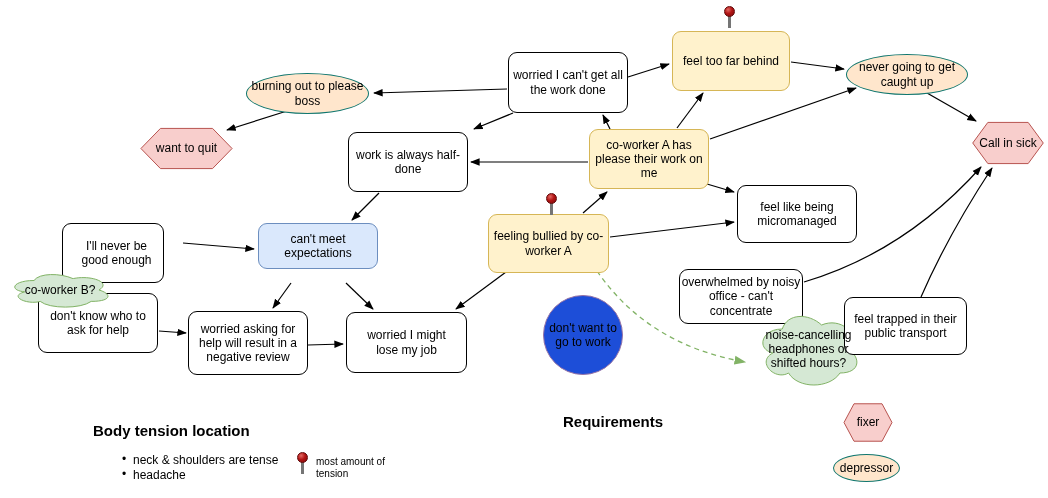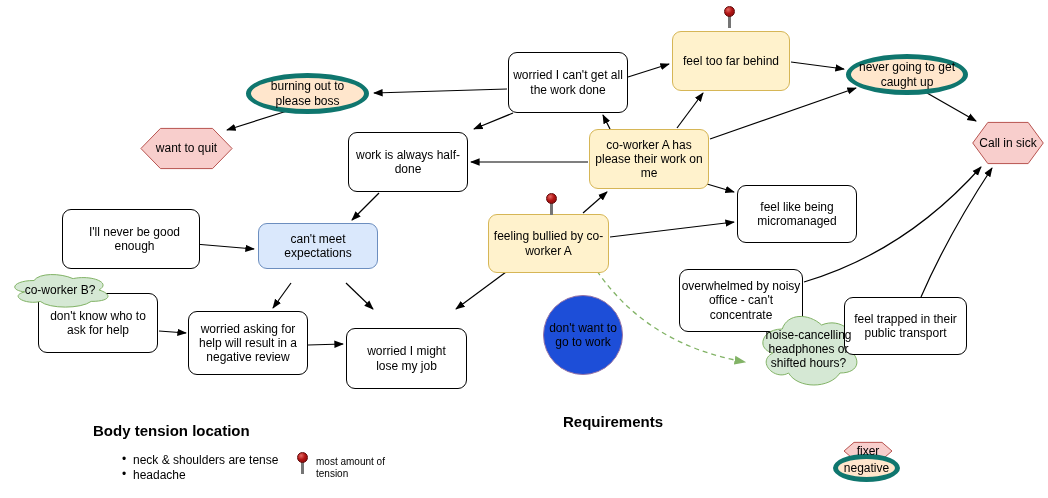--- a/index.html
+++ b/index.html
@@ -9,21 +9,21 @@
   }
   .edges { position:absolute; left:0; top:0; }
   .node {
     position:absolute; display:flex; align-items:center; justify-content:center;
     text-align:center; font-size:12px; line-height:1.17; box-sizing:border-box;
   }
   .node > .lbl { position:relative; z-index:1; display:block; }
   .rect   { background:#ffffff; border:1px solid #000000; border-radius:9px; padding:2px 3px; }
   .yellow { background:#FFF2CC; border-color:#D6B656; }
   .blue   { background:#DAE8FC; border-color:#6C8EBF; }
-  .ellipse{ background:#FFE6CC; border:5px solid #0f766e; border-radius:50%; padding:1px 2px; }
+  .ellipse{ background:#FFE6CC; border:1px solid #0f766e; border-radius:50%; padding:1px 2px; }
   .circle { background:#1d4ed8; border:1px solid #9673A6; border-radius:50%; padding:4px; }
   .shape-svg { position:absolute; left:0; top:0; width:100%; height:100%; overflow:visible; }
   .hexfill   { fill:#F8CECC; stroke:#B85450; stroke-width:1; vector-effect:non-scaling-stroke; }
   .cloudfill { fill:#D5E8D4; stroke:#82B366; stroke-width:1; vector-effect:non-scaling-stroke; }
   .pin { position:absolute; display:flex; flex-direction:column; align-items:center; width:13px; }
   .pin-ball {
     width:11px; height:11px; border-radius:50%; z-index:1;
     background:radial-gradient(circle at 35% 30%, #e26a64 0%, #b31515 45%, #7c0a0a 100%);
     border:1px solid #600707; box-sizing:border-box;
   }
@@ -110,21 +110,21 @@
     <svg class="shape-svg" viewBox="0 0 100 100" preserveAspectRatio="none">
       <polygon class="hexfill" points="22,1 78,1 99,50 78,99 22,99 1,50"></polygon>
     </svg>
     <span class="lbl">Call in sick</span>
   </div>
 
   <div class="node rect" style="left:737px;top:185px;width:120px;height:58px;align-items:center;">
     <span class="lbl">feel like being micromanaged</span>
   </div>
 
-  <div class="node rect" style="left:62px;top:209px;width:138px;height:60px;padding-left:10px;">
+  <div class="node rect" style="left:62px;top:223px;width:102px;height:60px;padding-left:10px;">
     <span class="lbl">I'll never be good enough</span>
   </div>
 
   <div class="node rect blue" style="left:258px;top:223px;width:120px;height:46px;">
     <span class="lbl">can't meet expectations</span>
   </div>
 
   <div class="node rect" style="left:38px;top:293px;width:120px;height:60px;">
     <span class="lbl">don't know who to ask for help</span>
   </div>
@@ -133,33 +133,33 @@
     <svg class="shape-svg" viewBox="0 0 100 100" preserveAspectRatio="none">
       <path class="cloudfill" d="M 25 25 C 5 25 0 50 16 55 C 0 66 18 90 31 80 C 40 100 70 100 80 80 C 100 80 100 60 87.5 50 C 100 30 80 10 62.5 20 C 50 5 30 5 25 25 Z"></path>
     </svg>
     <span class="lbl">co-worker B?</span>
   </div>
 
   <div class="node rect" style="left:188px;top:311px;width:120px;height:64px;padding:1px;">
     <span class="lbl">worried asking for help will result in a negative review</span>
   </div>
 
-  <div class="node rect" style="left:346px;top:312px;width:121px;height:61px;padding:16px;margin-top:16px;">
+  <div class="node rect" style="left:346px;top:312px;width:121px;height:61px;padding:16px;">
     <span class="lbl">worried I might lose my job</span>
   </div>
 
   <div class="node rect yellow" style="left:488px;top:214px;width:121px;height:59px;">
     <span class="lbl">feeling bullied by co-worker A</span>
   </div>
 
   <div class="node circle" style="left:543px;top:295px;width:80px;height:80px;">
     <span class="lbl">don't want to go to work</span>
   </div>
 
-  <div class="node rect" style="left:679px;top:269px;width:124px;height:63px;padding:1px;">
+  <div class="node rect" style="left:679px;top:269px;width:124px;height:55px;padding:1px;">
     <span class="lbl">overwhelmed by noisy office - can't concentrate</span>
   </div>
 
   <div class="node" style="left:756px;top:309px;width:105px;height:80px;">
     <svg class="shape-svg" viewBox="0 0 100 100" preserveAspectRatio="none">
       <path class="cloudfill" d="M 25 25 C 5 25 0 50 16 55 C 0 66 18 90 31 80 C 40 100 70 100 80 80 C 100 80 100 60 87.5 50 C 100 30 80 10 62.5 20 C 50 5 30 5 25 25 Z"></path>
     </svg>
     <span class="lbl">noise-cancelling headphones or shifted hours?</span>
   </div>
 
@@ -182,23 +182,23 @@
     <li>headache</li>
   </ul>
   <div class="pin" style="left:296px;top:452px;">
     <div class="pin-ball"></div>
     <div class="pin-stem"></div>
   </div>
   <div class="pin-label" style="left:316px;top:456px;width:78px;">most amount of tension</div>
 
   <div class="section-title" style="left:563px;top:413px;">Requirements</div>
 
-  <div class="node" style="left:843px;top:442px;width:50px;height:18px;">
+  <div class="node" style="left:843px;top:403px;width:50px;height:39px;">
     <svg class="shape-svg" viewBox="0 0 100 100" preserveAspectRatio="none">
       <polygon class="hexfill" points="22,2 78,2 98,50 78,98 22,98 2,50"></polygon>
     </svg>
     <span class="lbl">fixer</span>
   </div>
   <div class="node ellipse" style="left:833px;top:454px;width:67px;height:28px;">
-    <span class="lbl">negative</span>
+    <span class="lbl">depressor</span>
   </div>
 
 </div>
 
 </body></html>

